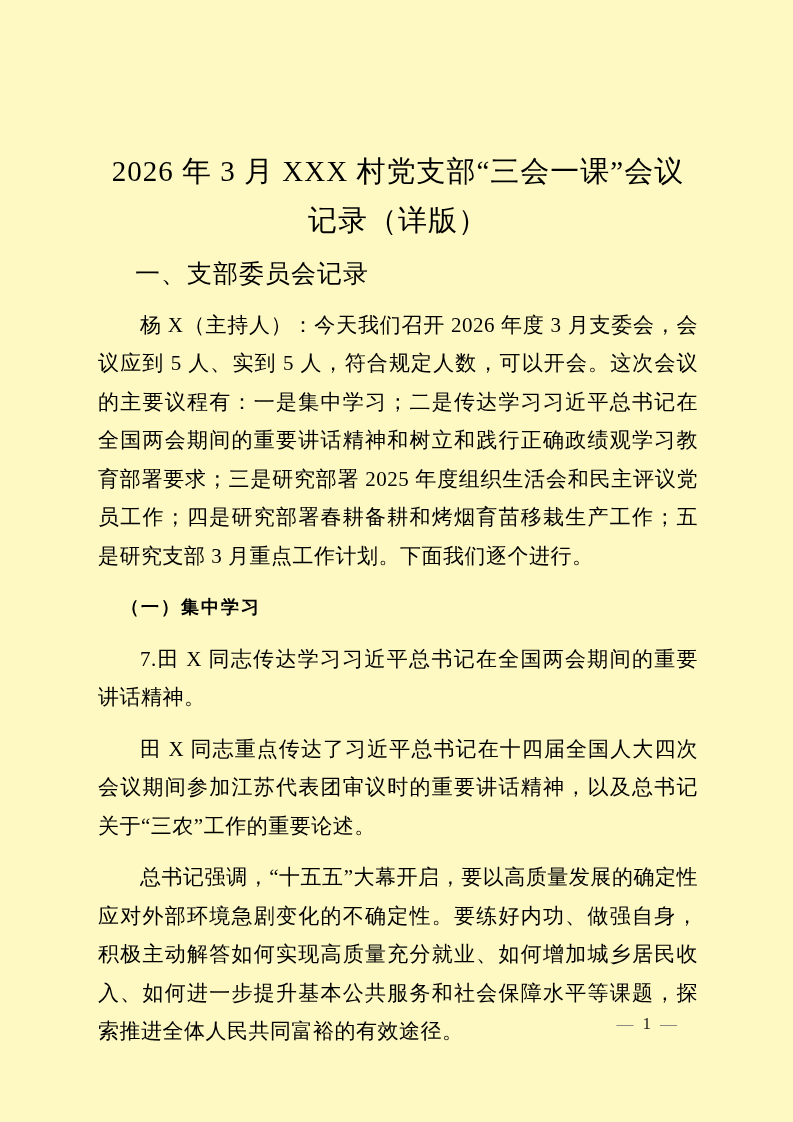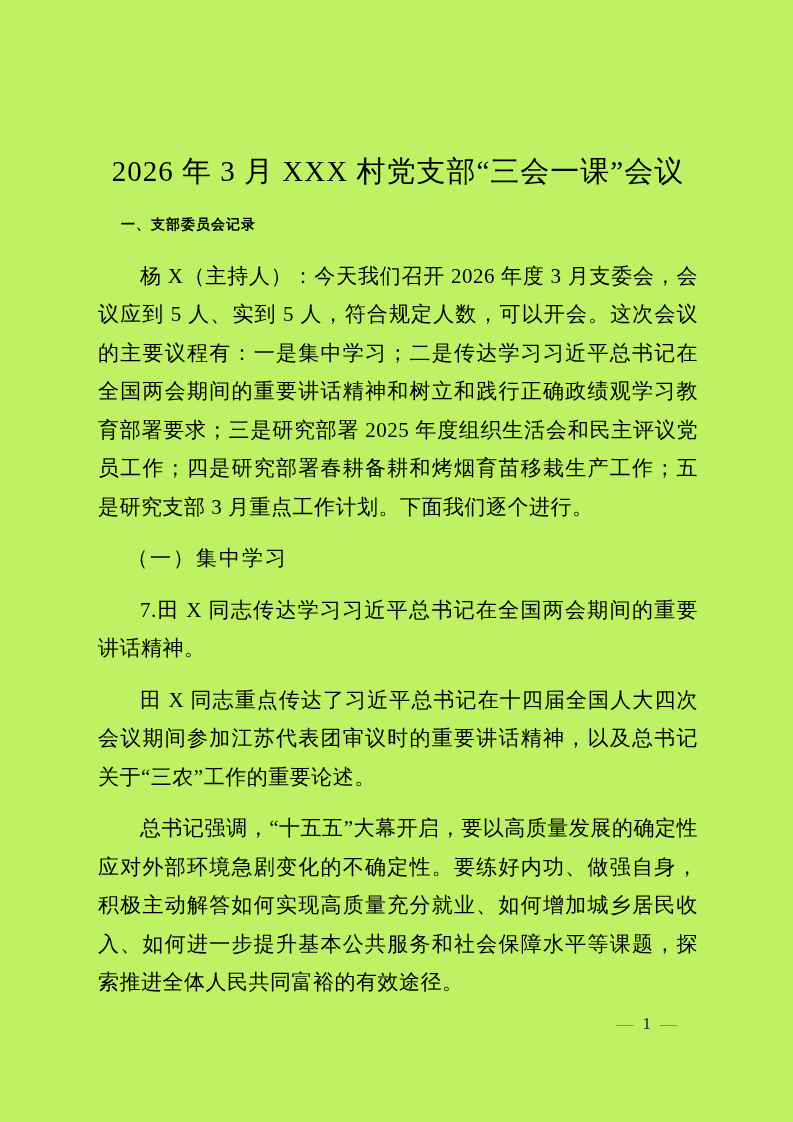--- a/index.html
+++ b/index.html
@@ -4,21 +4,21 @@
 <style>
   html, body {
     margin: 0;
     padding: 0;
     background: #ffffff;
   }
   .page {
     position: relative;
     width: 793px;
     height: 1122px;
-    background: #bef264;
+    background: #fef9c3;
     color: #000000;
     font-family: "Liberation Serif", "DejaVu Serif", serif;
     overflow: hidden;
   }
   .content {
     position: absolute;
     left: 85px;
     top: 0;
     width: 626px;
   }
@@ -33,32 +33,32 @@
   .title-line {
     display: block;
   }
   .doc-body {
     margin-top: 9px;
     font-size: 21px;
     line-height: 38.5px;
     letter-spacing: 0.5px;
   }
   .section-heading {
-    margin: 8px;
-    font-size: 14px;
-    font-weight: bold;
+    margin: 0;
+    font-size: 25px;
+    font-weight: normal;
     line-height: 38.5px;
     text-indent: 2em;
     font-family: "Liberation Sans", "DejaVu Sans", sans-serif;
     letter-spacing: 1px;
   }
   .sub-heading {
     margin: 0;
-    font-size: 21px;
-    font-weight: normal;
+    font-size: 18px;
+    font-weight: bold;
     line-height: 38.5px;
     text-indent: 2em;
     letter-spacing: 2px;
   }
   p.para {
     margin: 13px;
     text-indent: 2em;
     text-align: justify;
     text-justify: inter-character;
   }
@@ -80,20 +80,21 @@
   }
 </style>
 </head>
 <body>
 
 <div class="page">
   <div class="content">
 
     <h1 class="doc-title">
       <span class="title-line">2026 年 3 月 XXX 村党支部“三会一课”会议</span>
+      <span class="title-line">记录（详版）</span>
     </h1>
 
     <div class="doc-body">
 
       <h2 class="section-heading">一、支部委员会记录</h2>
 
       <p class="para">杨 X（主持人）：今天我们召开 2026 年度 3 月支委会，会议应到 5 人、实到 5 人，符合规定人数，可以开会。这次会议的主要议程有：一是集中学习；二是传达学习习近平总书记在全国两会期间的重要讲话精神和树立和践行正确政绩观学习教育部署要求；三是研究部署 2025 年度组织生活会和民主评议党员工作；四是研究部署春耕备耕和烤烟育苗移栽生产工作；五是研究支部 3 月重点工作计划。下面我们逐个进行。</p>
 
       <h3 class="sub-heading">（一）集中学习</h3>
 

